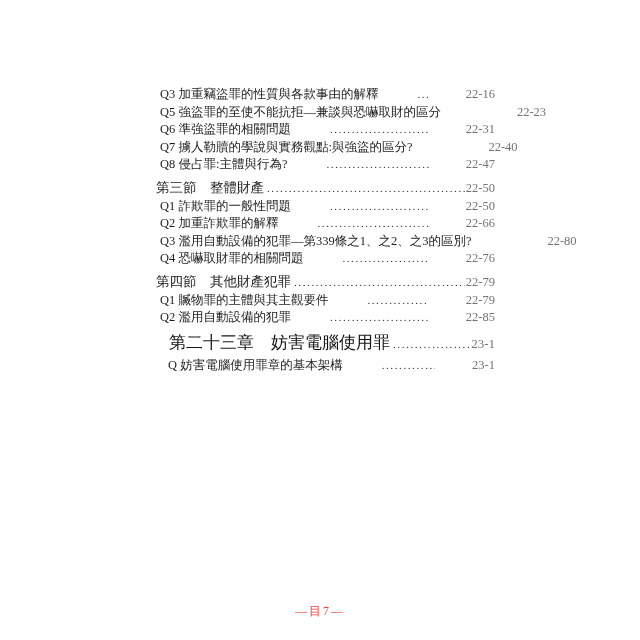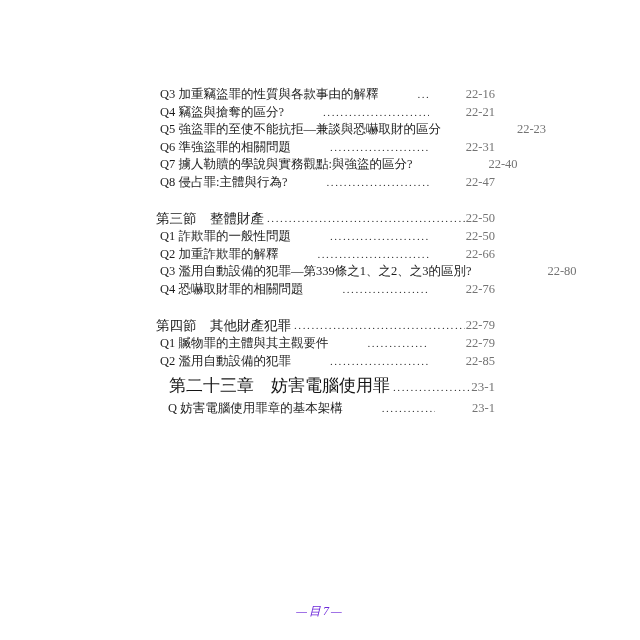--- a/index.html
+++ b/index.html
@@ -24,24 +24,23 @@
   .row.item {
     font-size: 12.5px;
     line-height: 17.5px;
     padding-left: 5px;
     gap: 36px;
   }
   .row.item.sub { padding-left: 13px; }
   .row.section {
     font-size: 13.5px;
     line-height: 19px;
-    margin-top: 17px;
+    margin-top: 4px;
     padding-left: 1px;
     color: #181818;
-    align-items: center;
   }
   .row.chapter {
     font-size: 17px;
     line-height: 26px;
     margin-top: 3px;
     color: #141414;
     margin-left: 14px;
   }
   .label {
     white-space: nowrap;
@@ -69,37 +68,31 @@
     color: #737373;
   }
   .row.chapter .pagenum { font-size: 13px; }
   .footer {
     position: absolute;
     left: 0; right: 0;
     top: 603px;
     text-align: center;
     font-size: 12px;
     letter-spacing: 2px;
-    color: #6d28d9;
-    font-style: italic;
+    color: #ef4444;
   }
 </style>
 </head>
 <body>
 
 <main class="toc">
     <div class="row item">
       <span class="label">Q3 加重竊盜罪的性質與各款事由的解釋</span>
       <span class="dots"></span>
       <span class="pagenum">22-16</span>
-    </div>
-    <div class="row item">
-      <span class="label">Q4 竊盜與搶奪的區分?</span>
-      <span class="dots"></span>
-      <span class="pagenum">22-21</span>
     </div>
     <div class="row item">
       <span class="label">Q5 強盜罪的至使不能抗拒—兼談與恐嚇取財的區分</span>
       <span class="dots"></span>
       <span class="pagenum">22-23</span>
     </div>
     <div class="row item">
       <span class="label">Q6 準強盜罪的相關問題</span>
       <span class="dots"></span>
       <span class="pagenum">22-31</span>

